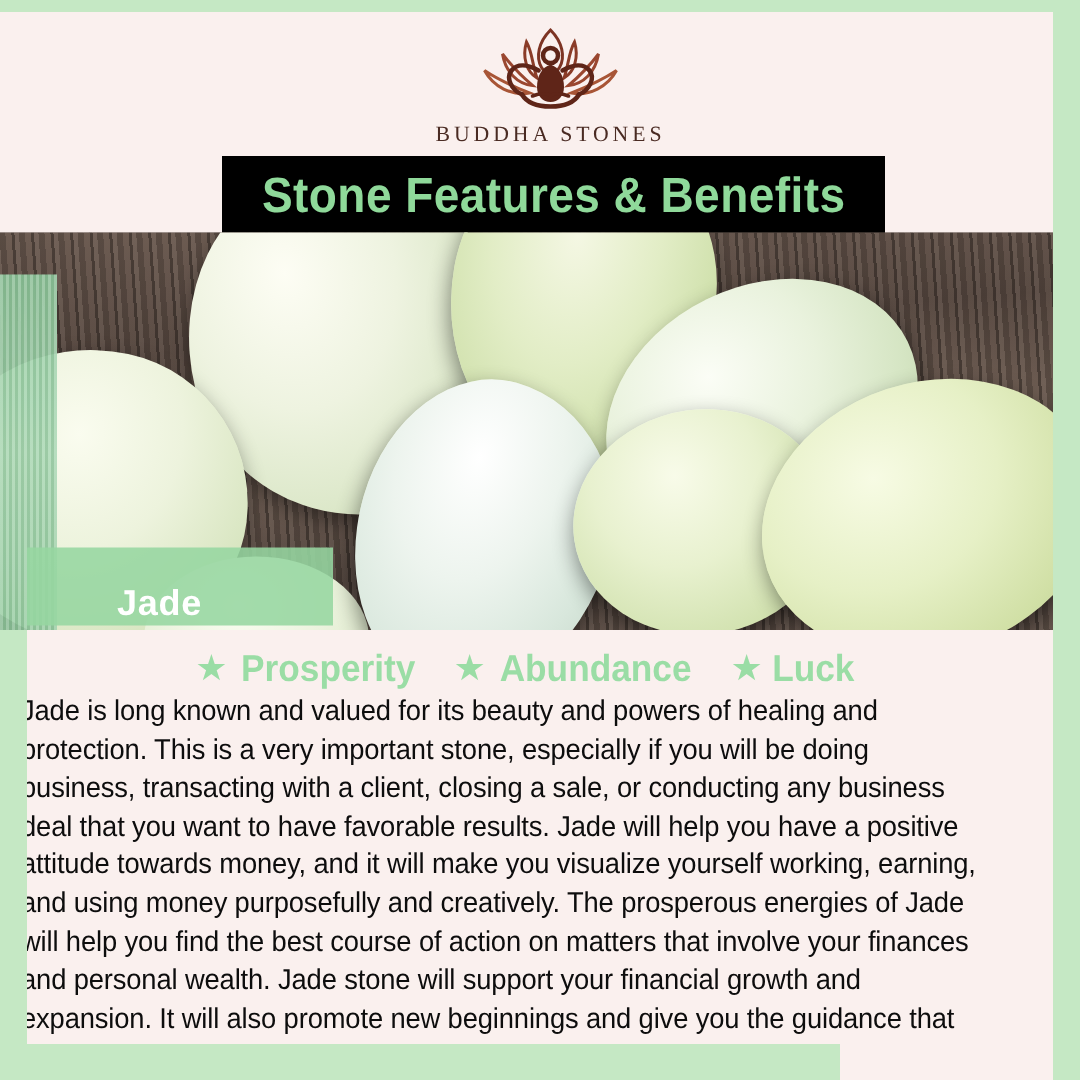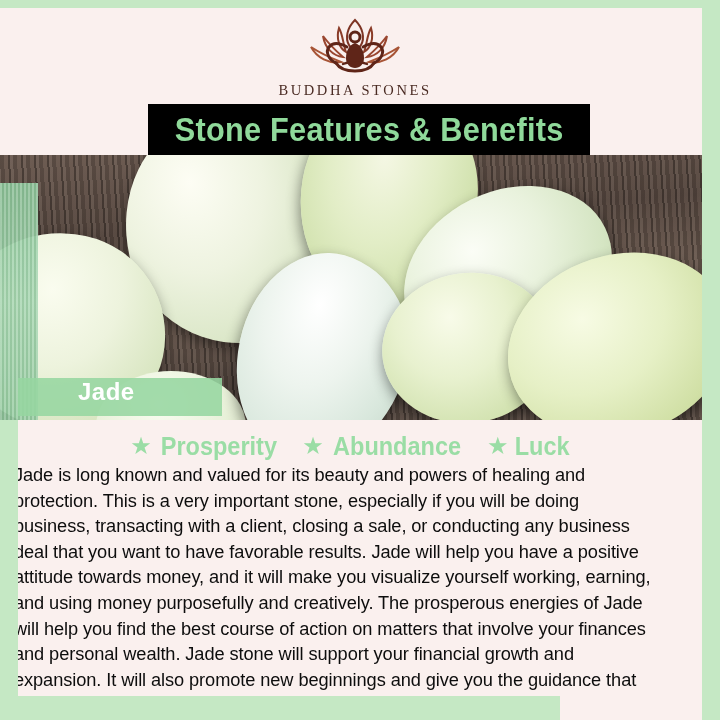--- a/index.html
+++ b/index.html
@@ -29,21 +29,21 @@
     left: 0;
     top: 8px;
     width: 702px;
     height: 704px;
     background: #faf0ee;
   }
 
   
   .logo-block {
     position: absolute;
-    left: 4px;
+    left: 16px;
     top: 8px;
     width: 702px;
     height: 100px;
     display: flex;
     flex-direction: column;
     align-items: center;
     justify-content: flex-start;
   }
   .logo-mark {
     width: 104px;
@@ -157,26 +157,26 @@
         rgba(255,255,255,0.22) 0px, rgba(255,255,255,0.22) 2px,
         rgba(0,0,0,0.05) 2px, rgba(0,0,0,0.05) 4px),
       linear-gradient(180deg, #8cc79a 0%, #9ed2a9 50%, #8fc89c 100%);
     opacity: 0.93;
   }
 
   
   .jade-banner {
     position: absolute;
     left: 18px;
-    top: 378px;
+    top: 365px;
     width: 204px;
-    height: 38px;
+    height: 52px;
     background: rgba(150, 214, 160, 0.88);
     display: flex;
-    align-items: flex-start;
+    align-items: flex-end;
   }
   .jade-text {
     margin-left: 60px;
     font-size: 24px;
     font-weight: bold;
     color: #ffffff;
     letter-spacing: 0.5px;
   }
 
   

